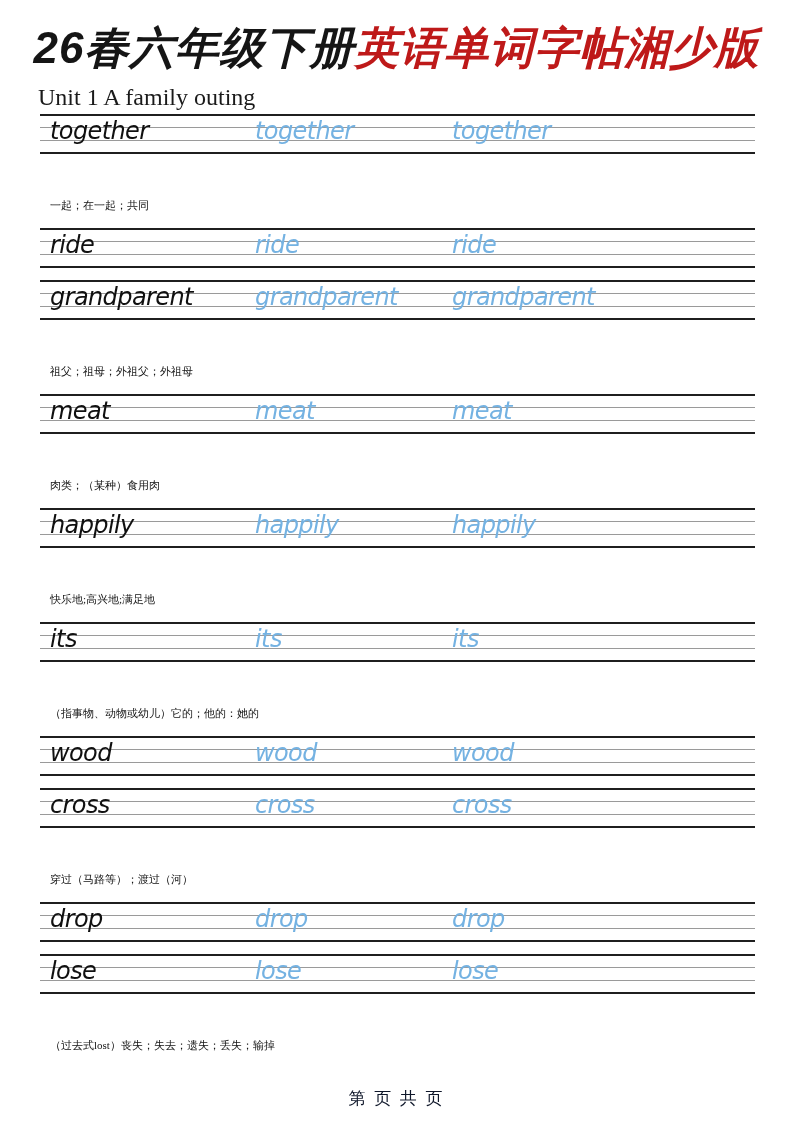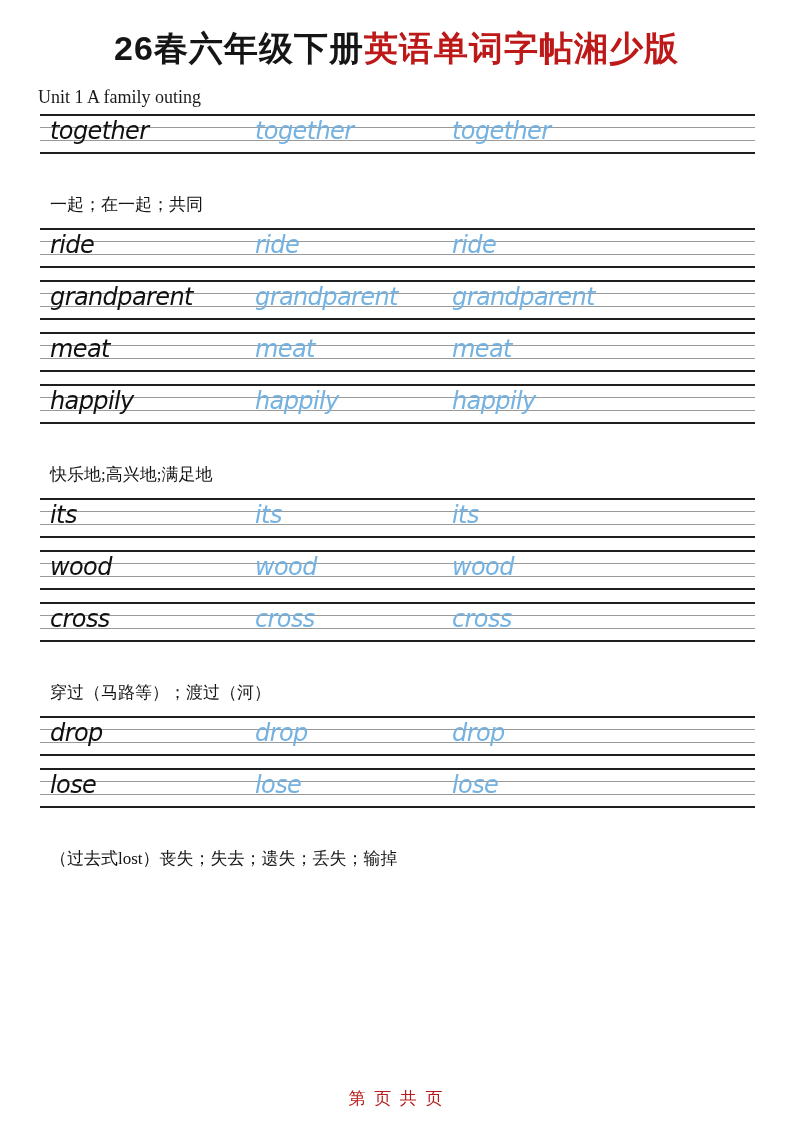--- a/index.html
+++ b/index.html
@@ -10,37 +10,38 @@
     font-family: "Liberation Sans", sans-serif;
     color: #111111;
     overflow: hidden;
   }
   .page { position: absolute; inset: 0; }
 
   
   .title {
     padding-top: 26px;
     text-align: center;
-    font-size: 34px;
+    font-size: 44px;
     line-height: 44px;
     font-weight: 700;
     letter-spacing: 1px;
     font-family: "Liberation Sans", sans-serif;
     white-space: nowrap;
+    font-style: italic;
   }
   .title .t-black { color: #151515; }
   .title .t-red   { color: #be1919; }
 
   
   .content { margin: 0 38px 0 40px; }
 
   
   .unit {
     font-family: "Liberation Serif", serif;
-    font-size: 18px;
+    font-size: 24px;
     line-height: 22px;
     color: #1a1a1a;
     margin: 2px 0 6px -2px;
   }
   .unit.first { margin-top: 16px; }
 
   
   .band { position: relative; height: 52px; }
   .ln { position: absolute; left: 0; right: 0; height: 0; }
   .ln.dark  { border-top: 2px solid #1f1f1f; }
@@ -62,36 +63,36 @@
     white-space: nowrap;
   }
   .w.sample { left: 10px; color: #101010; font-weight: 500; }
   .w.trace  { color: #74b2e2; font-weight: 400; }
   .w.c1 { left: 215px; }
   .w.c2 { left: 412px; }
 
   
   .definition {
     font-family: "Liberation Serif", serif;
-    font-size: 17px;
+    font-size: 11px;
     line-height: 20px;
     color: #141414;
     padding: 29px 0 13px 10px;
     white-space: nowrap;
   }
 
   
   .footer {
     position: absolute;
     left: 0; right: 0;
     bottom: 12px;
     text-align: center;
     font-size: 17px;
     letter-spacing: 2px;
-    color: #b91c1c;
+    color: #0f172a;
     font-family: "Liberation Sans", sans-serif;
   }
 </style>
 </head>
 <body>
 
 <div class="page">
 
   <div class="title">
     <span class="t-black">26春六年级下册</span><span class="t-red">英语单词字帖湘少版</span>
@@ -124,31 +125,33 @@
 
     <div class="band">
       <i class="ln dark p1"></i>
       <i class="ln light p2"></i>
       <i class="ln light p3"></i>
       <i class="ln dark p4"></i>
       <span class="w sample">grandparent</span>
       <span class="w trace c1">grandparent</span>
       <span class="w trace c2">grandparent</span>
     </div>
+    <div class="definition">祖父；祖母；外祖父；外祖母</div>
 
 
     <div class="band">
       <i class="ln dark p1"></i>
       <i class="ln light p2"></i>
       <i class="ln light p3"></i>
       <i class="ln dark p4"></i>
       <span class="w sample">meat</span>
       <span class="w trace c1">meat</span>
       <span class="w trace c2">meat</span>
     </div>
+    <div class="definition">肉类；（某种）食用肉</div>
 
     <div class="band">
       <i class="ln dark p1"></i>
       <i class="ln light p2"></i>
       <i class="ln light p3"></i>
       <i class="ln dark p4"></i>
       <span class="w sample">happily</span>
       <span class="w trace c1">happily</span>
       <span class="w trace c2">happily</span>
     </div>
@@ -156,20 +159,21 @@
 
     <div class="band">
       <i class="ln dark p1"></i>
       <i class="ln light p2"></i>
       <i class="ln light p3"></i>
       <i class="ln dark p4"></i>
       <span class="w sample">its</span>
       <span class="w trace c1">its</span>
       <span class="w trace c2">its</span>
     </div>
+    <div class="definition">（指事物、动物或幼儿）它的；他的：她的</div>
 
     <div class="band">
       <i class="ln dark p1"></i>
       <i class="ln light p2"></i>
       <i class="ln light p3"></i>
       <i class="ln dark p4"></i>
       <span class="w sample">wood</span>
       <span class="w trace c1">wood</span>
       <span class="w trace c2">wood</span>
     </div>

